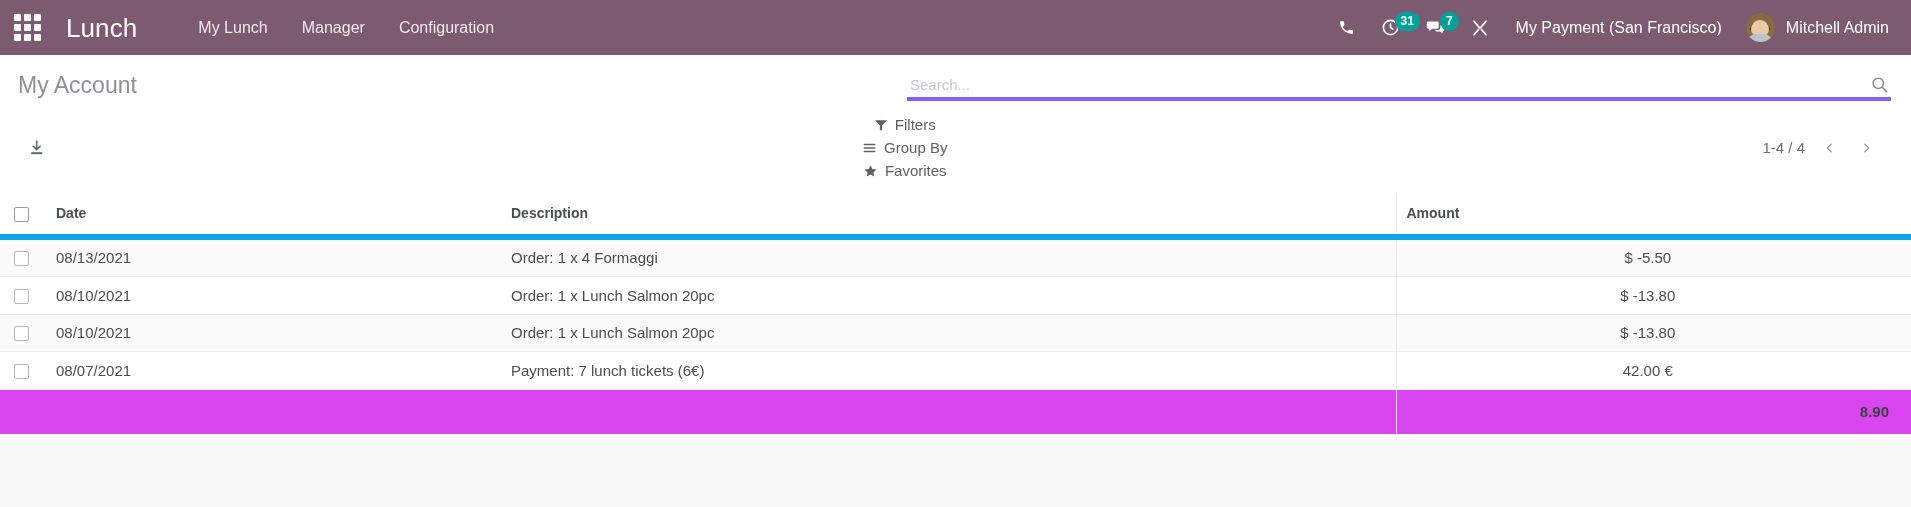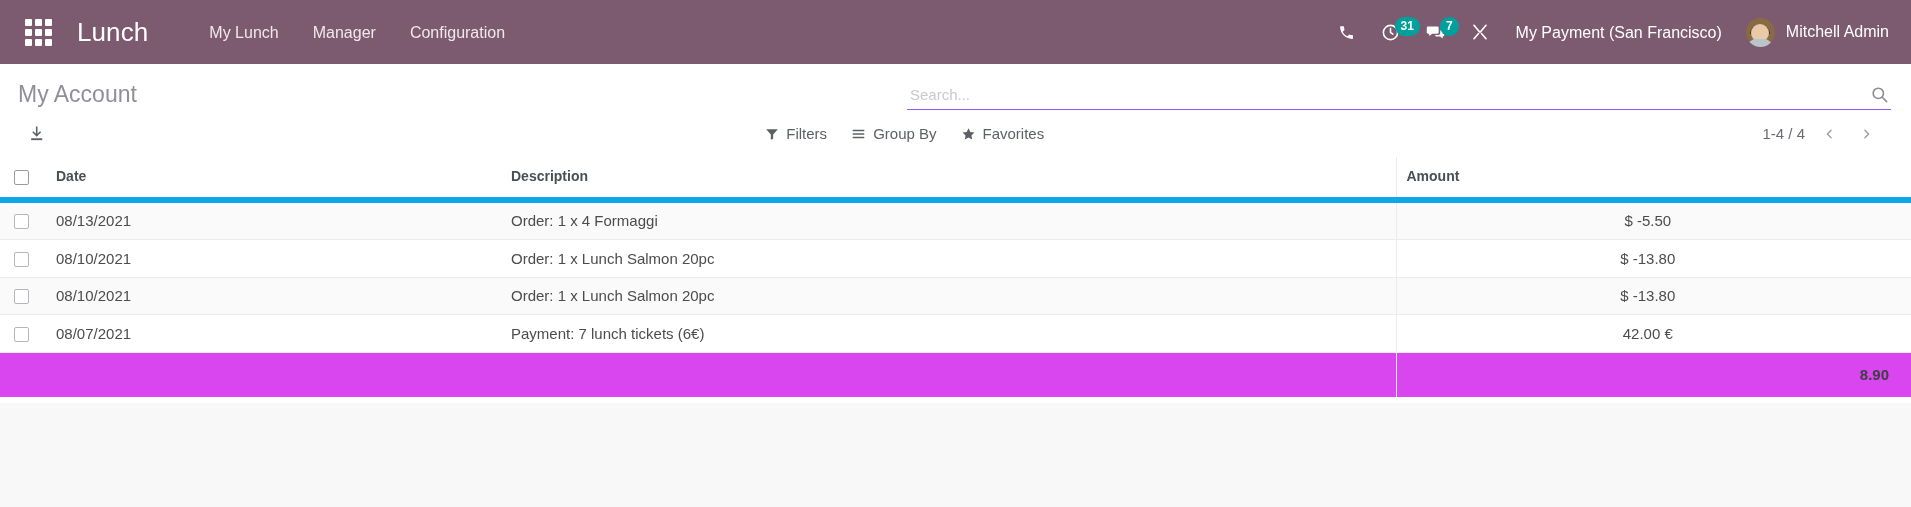--- a/index.html
+++ b/index.html
@@ -7,25 +7,25 @@
   html, body {
     width: 1911px;
     height: 507px;
     background: #f8f8f9;
     font-family: "Liberation Sans", sans-serif;
     -webkit-font-smoothing: antialiased;
   }
 
   
   .navbar {
-    height: 64px;
+    height: 55px;
     background: #7c5a70;
     display: flex;
     align-items: center;
-    padding: 0 18px 0 11px;
+    padding: 0 18px 0 0;
     color: #ffffff;
     position: relative;
   }
 
   .apps-menu {
     width: 54px;
     height: 47px;
     display: flex;
     align-items: center;
     justify-content: center;
@@ -185,21 +185,21 @@
   .cp-spacer { flex: 1 1 auto; }
 
   .searchview {
     width: 984px;
     margin-right: 0;
     position: relative;
   }
   .search-line {
     display: flex;
     align-items: center;
-    border-bottom: 1px solid #8b5cf6;
+    border-bottom: 4px solid #8b5cf6;
     height: 30px;
   }
   .search-input {
     flex: 1 1 auto;
     border: none;
     outline: none;
     font-size: 15px;
     color: #4c4c4c;
     background: transparent;
     font-family: "Liberation Sans", sans-serif;
@@ -231,20 +231,21 @@
     padding: 2px 6px 2px 10px;
     display: flex;
     align-items: center;
   }
 
   .filter-menus {
     display: flex;
     align-items: center;
     gap: 0;
     margin-left: auto;
+    flex-direction: column;
   }
   .filter-menu {
     display: flex;
     align-items: center;
     gap: 7px;
     font-size: 15px;
     color: #5d6166;
     padding: 3px 12px;
     cursor: pointer;
     white-space: nowrap;

